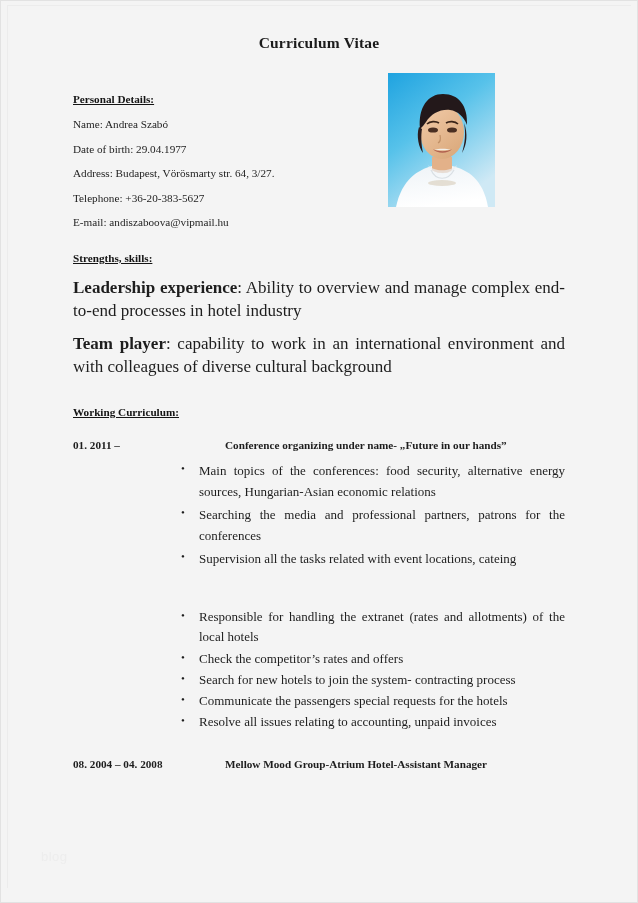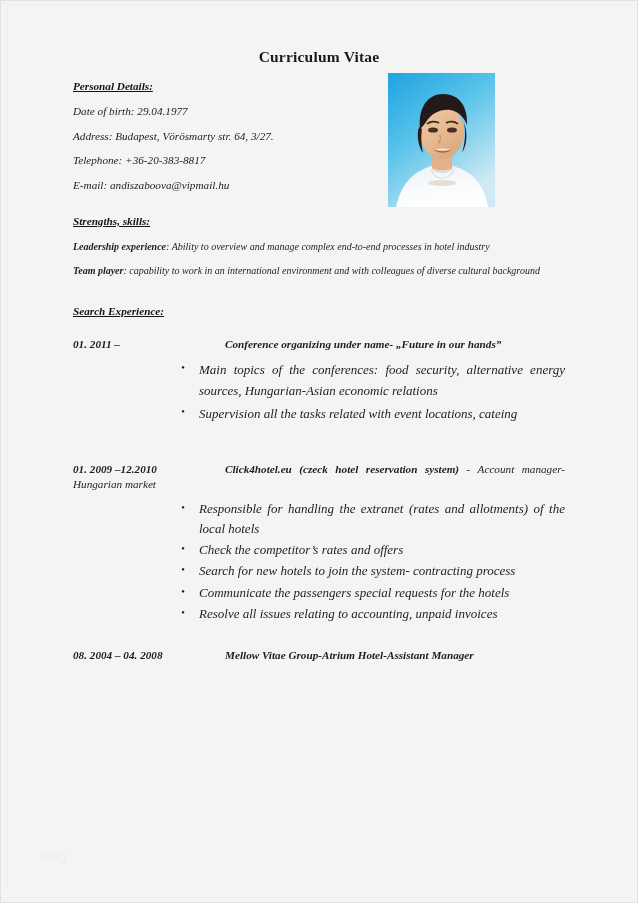--- a/index.html
+++ b/index.html
@@ -25,53 +25,52 @@
     top: 4px;
     right: 6px;
     bottom: 14px;
     background: #f4f4f4;
     border-top: 1px solid #ececec;
     border-left: 1px solid #ececec;
   }
   .doc-title {
     position: absolute;
     left: 0;
-    top: 47px;
+    top: 33px;
     width: 100%;
     text-align: center;
     font-size: 15.5px;
     font-weight: bold;
     letter-spacing: 0.2px;
     color: #1b1b1b;
   }
   .content {
     position: absolute;
     left: 72px;
-    top: 79px;
+    top: 92px;
     width: 494px;
-    font-style: italic;
   }
   .sec-head {
     font-size: 11.2px;
     font-weight: bold;
     text-decoration: underline;
     color: #141414;
     margin: 0 0 13px 0;
   }
   .pd-line {
     font-size: 11.2px;
     color: #1d1d1d;
     margin: 0 0 12.5px 0;
     max-width: 300px;
   }
   .skills-block {
     margin-top: 24px;
   }
   .skill-p {
-    font-size: 10px;
+    font-size: 17px;
     color: #1d1d1d;
     text-align: justify;
     line-height: 1.33;
     margin: 0 14px 11px 0;
     width: 492px;
   }
   .skill-p b { font-weight: bold; }
   .work-head {
     margin-top: 28px;
   }
@@ -182,65 +181,64 @@
       <path d="M40 92 C46 99 62 99 69 92 C66 103 44 103 40 92 Z" fill="#e9eef2" opacity="0.7"></path>
       <path d="M43 97 C48 108 60 108 66 97" stroke="#d9dfe4" stroke-width="1.2" fill="none"></path>
       <ellipse cx="54" cy="110" rx="14" ry="3" fill="#ded7c9" opacity="0.8"></ellipse>
     </svg>
   </div>
 
   <div class="content">
 
     <div>
       <div class="sec-head">Personal Details:</div>
+      <p class="pd-line">Name: Andrea Szabó</p>
       <p class="pd-line">Date of birth: 29.04.1977</p>
       <p class="pd-line">Address: Budapest, Vörösmarty str. 64, 3/27.</p>
-      <p class="pd-line">Telephone: +36-20-383-8817</p>
+      <p class="pd-line">Telephone: +36-20-383-5627</p>
       <p class="pd-line">E-mail: andiszaboova@vipmail.hu</p>
     </div>
 
     <div class="skills-block">
       <div class="sec-head">Strengths, skills:</div>
       <p class="skill-p">
         <b>Leadership experience</b><span>: Ability to overview and manage complex end-to-end processes in hotel industry</span>
       </p>
       <p class="skill-p">
         <b>Team player</b><span>: capability to work in an international environment and with colleagues of diverse cultural background</span>
       </p>
     </div>
 
     <div class="work-head">
-      <div class="sec-head">Search Experience:</div>
+      <div class="sec-head">Working Curriculum:</div>
 
       <div class="job">
         <div class="job-header">
           <span class="job-date">01. 2011 –</span><span class="job-title">Conference organizing under name- „Future in our hands”</span><span class="job-extra"></span>
         </div>
         <ul class="bullets">
           <li>Main topics of the conferences: food security, alternative energy sources, Hungarian-Asian economic relations</li>
+          <li>Searching the media and professional partners, patrons for the conferences</li>
           <li>Supervision all the tasks related with event locations, cateing</li>
         </ul>
       </div>
 
       <div class="job job2" style="margin-top:38px;">
-        <div class="job-header">
-          <span class="job-date">01. 2009 –12.2010</span><span class="job-title">Click4hotel.eu (czeck hotel reservation system)</span><span class="job-extra"> - Account manager- Hungarian market</span>
-        </div>
         <ul class="bullets tight">
           <li>Responsible for handling the extranet (rates and allotments) of the local hotels</li>
           <li>Check the competitor’s rates and offers</li>
           <li>Search for new hotels to join the system- contracting process</li>
           <li>Communicate the passengers special requests for the hotels</li>
           <li>Resolve all issues relating to accounting, unpaid invoices</li>
         </ul>
       </div>
 
       <div class="job" style="margin-top:24px;">
         <div class="job-header">
-          <span class="job-date">08. 2004 – 04. 2008</span><span class="job-title">Mellow Vitae Group-Atrium Hotel-Assistant Manager</span>
+          <span class="job-date">08. 2004 – 04. 2008</span><span class="job-title">Mellow Mood Group-Atrium Hotel-Assistant Manager</span>
         </div>
       </div>
 
     </div>
   </div>
 
   <div class="watermark">blog</div>
 </div>
 
 </body></html>

